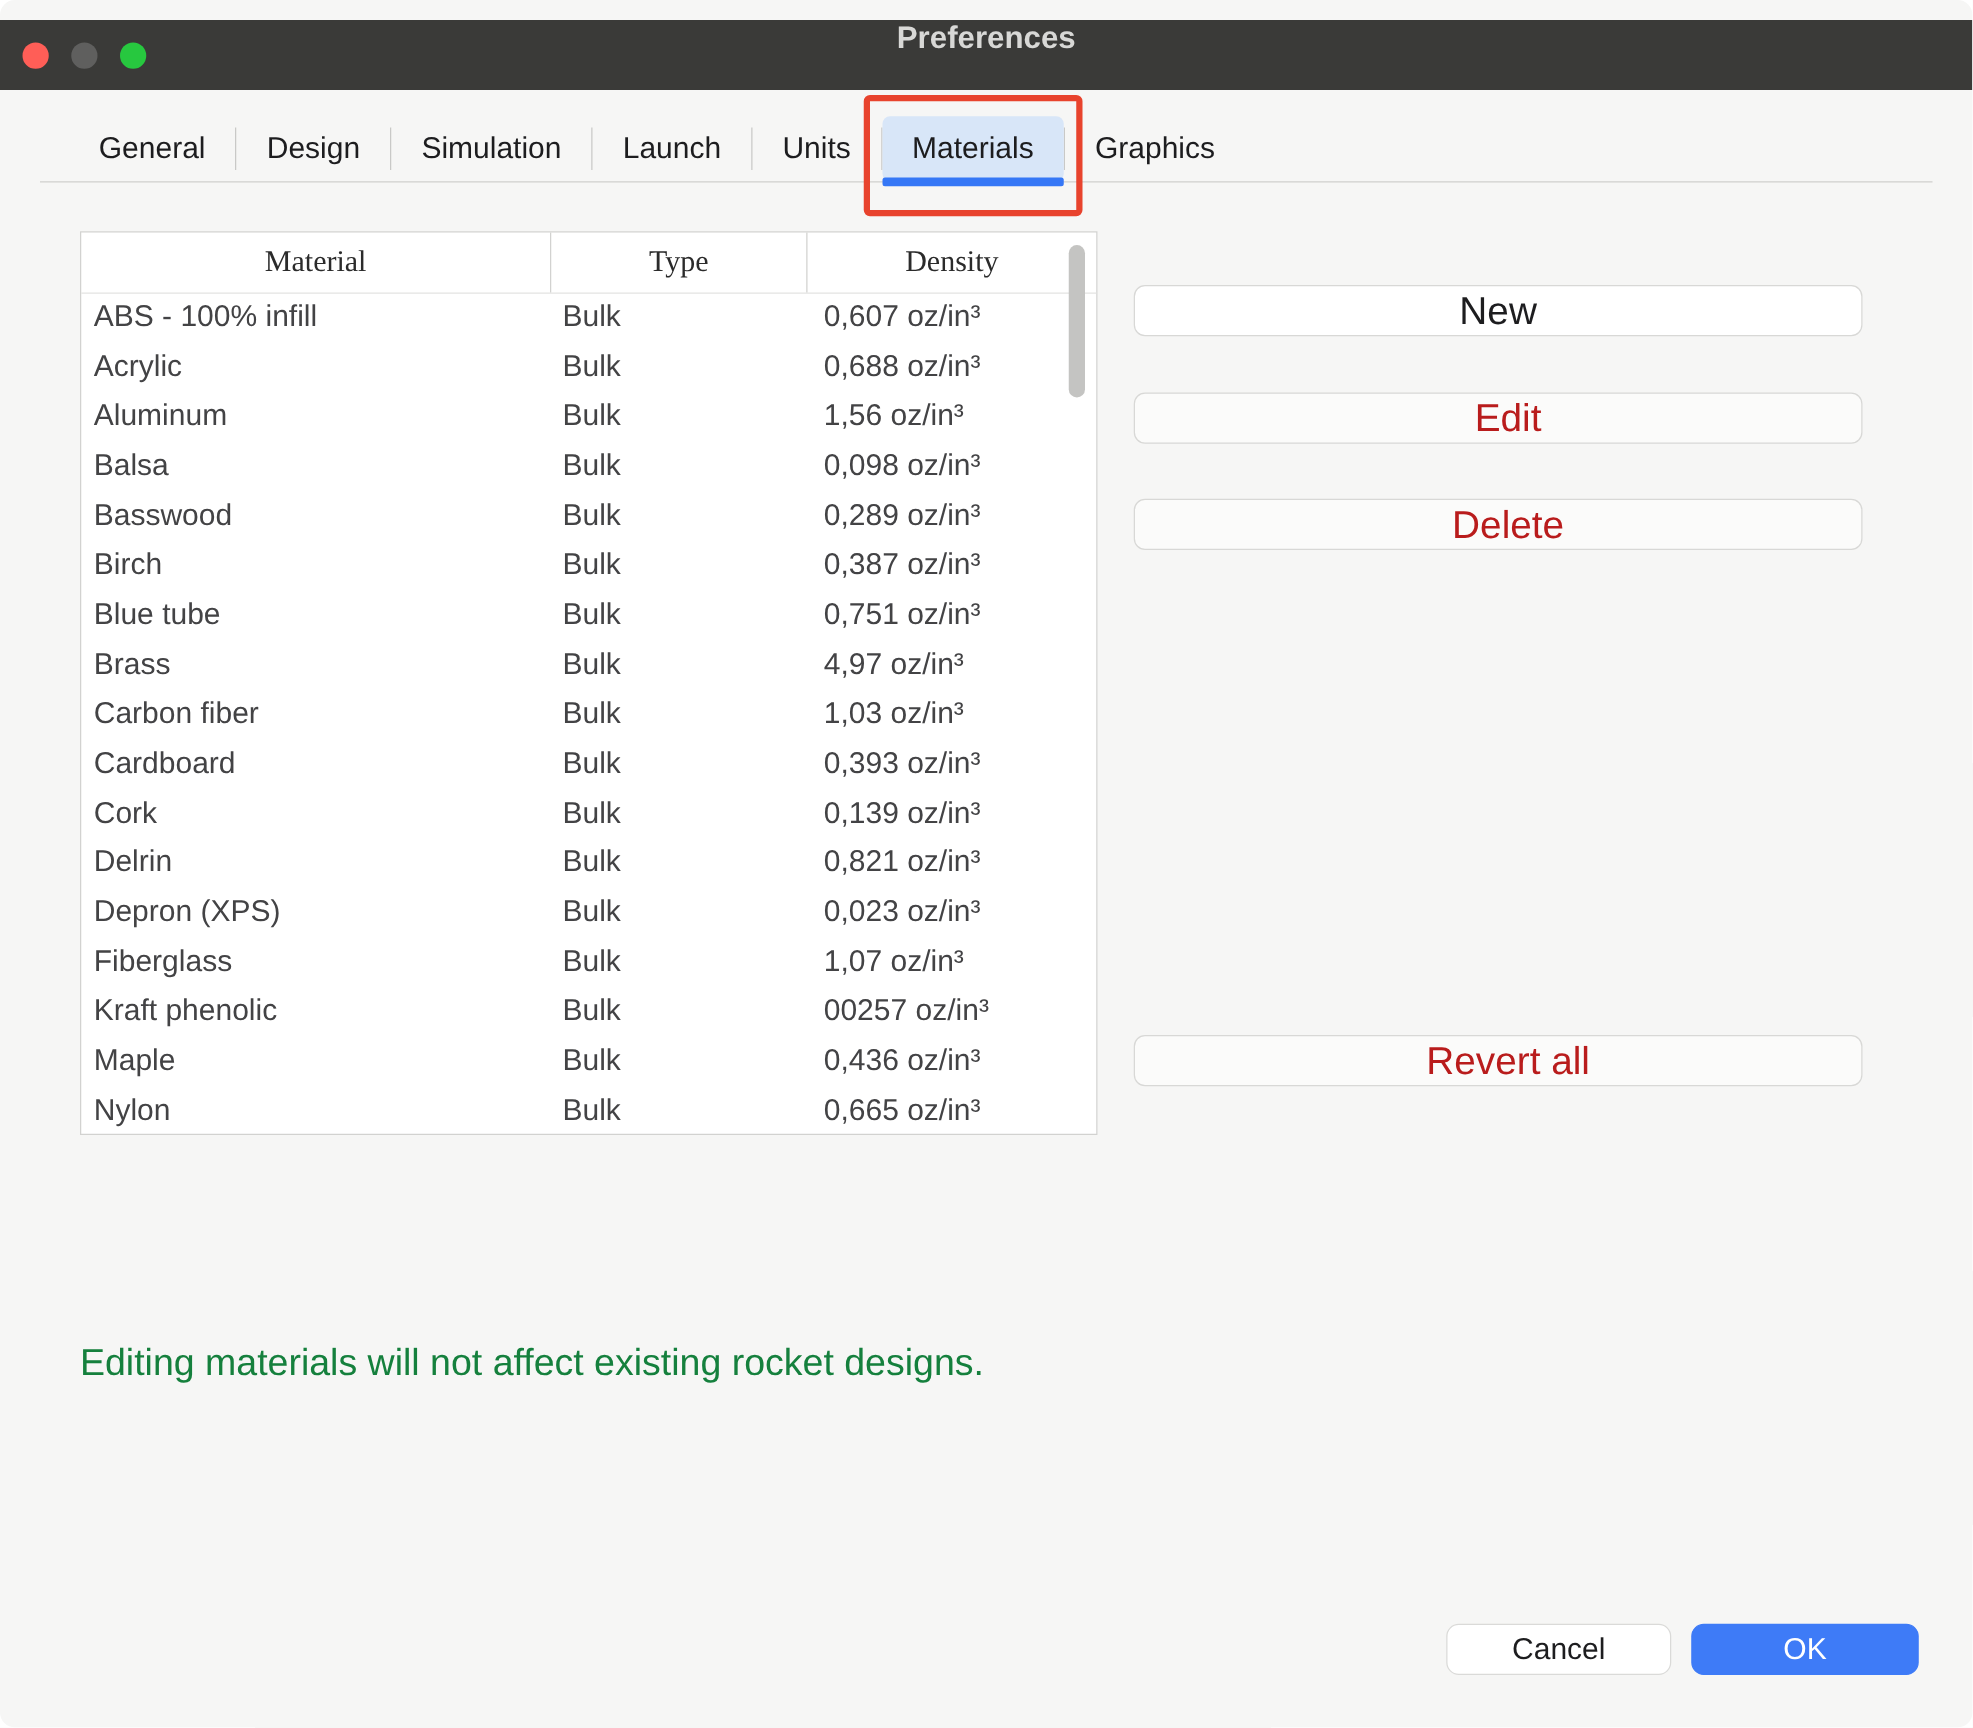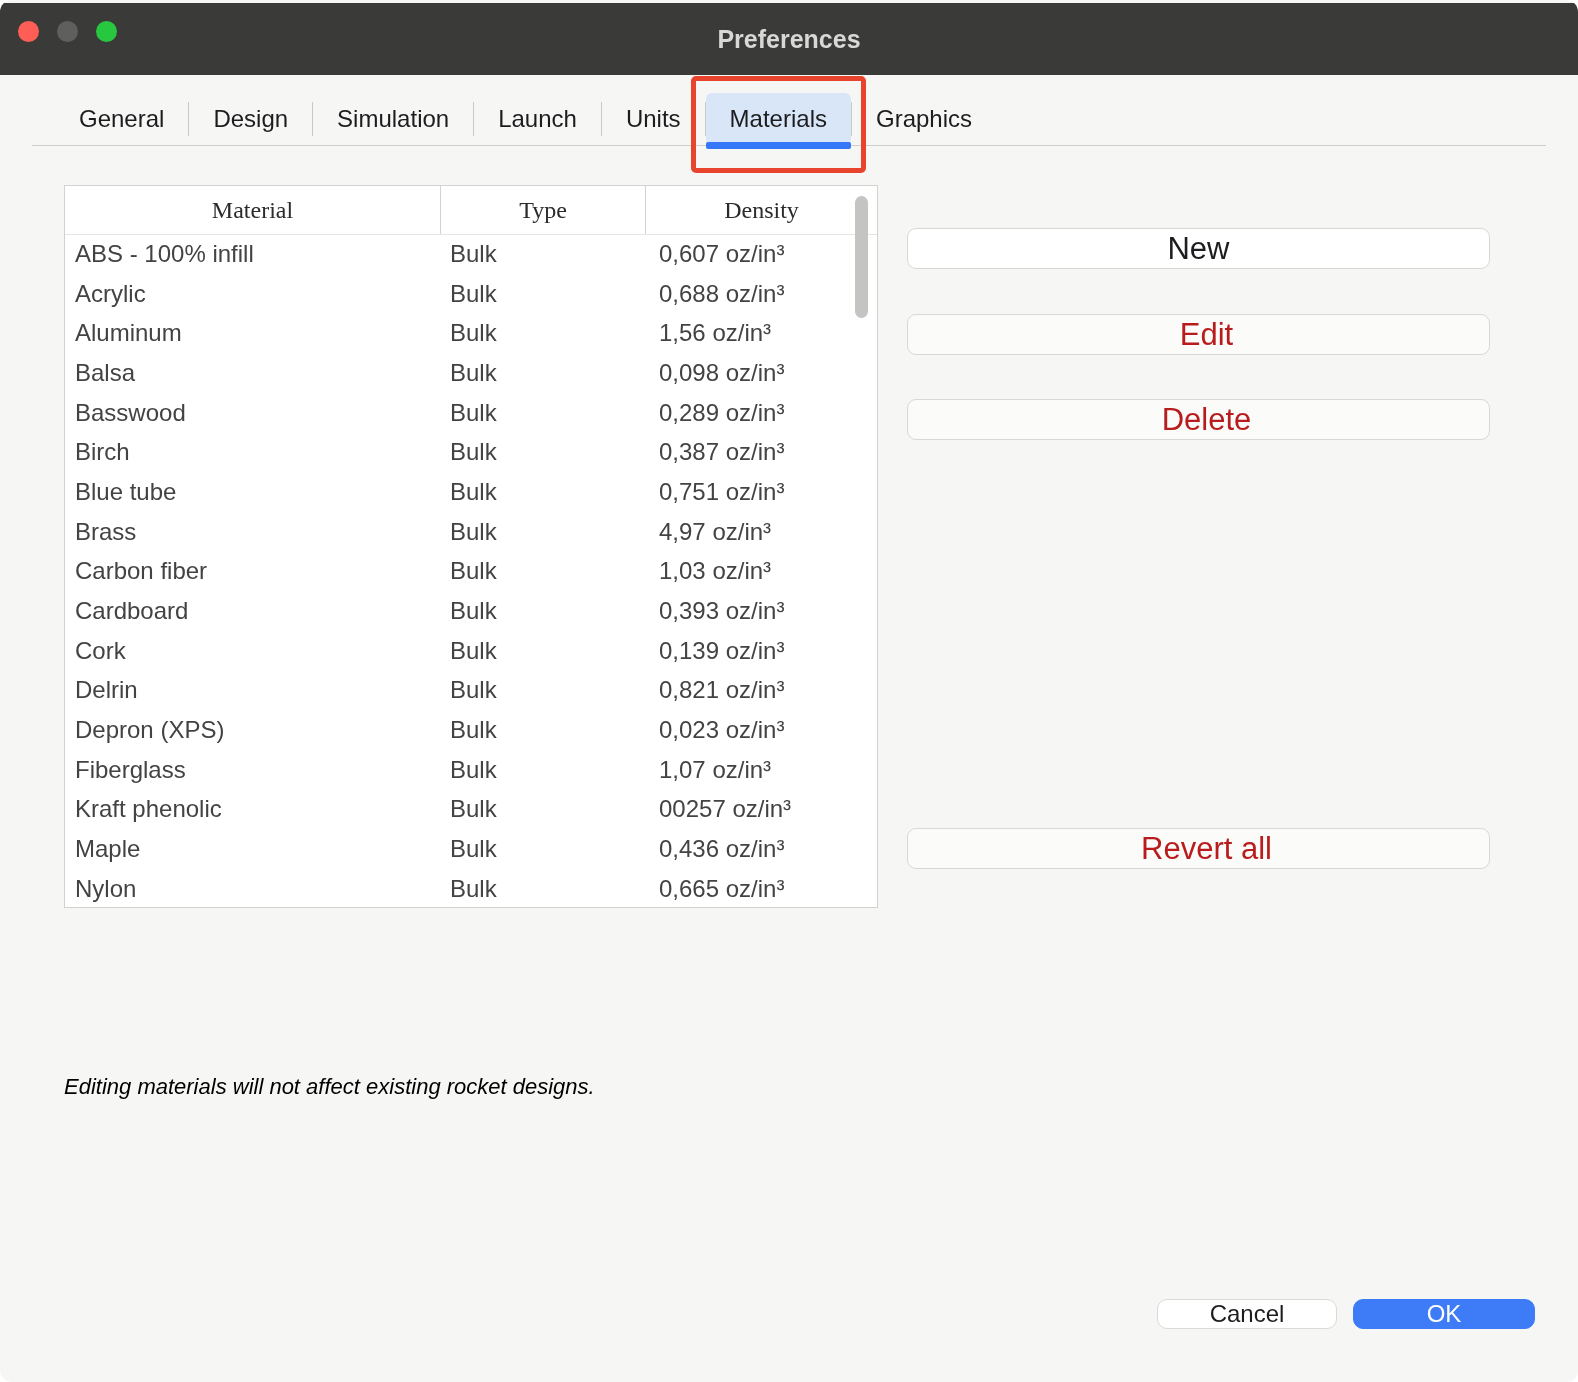--- a/index.html
+++ b/index.html
@@ -8,22 +8,22 @@
     font-family:"Liberation Sans", sans-serif;
     -webkit-font-smoothing:antialiased;
   }
   .window {
     position:relative; width:1578px; height:1382px;
     background:#f6f6f5; border-radius:12px; overflow:hidden;
   }
 
   
   .titlebar {
-    position:absolute; top:3px; left:0; right:0; height:72px;
-    background:#3a3a38; display:flex; align-items:center; justify-content:center;
+    position:absolute; top:16px; left:0; right:0; height:56px;
+    background:#3a3a38; display:flex; justify-content:center;
   }
   .traffic { position:absolute; left:18px; top:0; height:56px; display:flex; align-items:center; gap:18px; }
   .light { width:21px; height:21px; border-radius:50%; }
   .light.red { background:#ff5e57; }
   .light.gray { background:#5f5f5e; }
   .light.green { background:#27c83f; }
   .win-title { color:#d8d8d6; font-size:25px; font-weight:bold; }
 
   
   .tabstrip {
@@ -80,26 +80,26 @@
   }
   .side-btn.disabled { color:#b91c1c; background:#fbfbfa;padding-left:16px; }
   #btn-new { top:228px; }
   #btn-edit { top:314px; }
   #btn-delete { top:399px; }
   #btn-revert { top:828px; }
 
   
   .note {
     position:absolute; left:64px; top:1074px;
-    font-style:italic; font-size:22px; color:#000000;
+    font-size:30px; color:#15803d;
   }
 
   
   .footer-btn {
-    position:absolute; top:1299px; height:30px; border-radius:10px;
+    position:absolute; top:1299px; height:41px; border-radius:10px;
     font-size:24px; display:flex; align-items:center; justify-content:center;
     box-sizing:border-box; font-family:"Liberation Sans", sans-serif;
   }
   #btn-cancel { left:1157px; width:180px; background:#ffffff; border:1px solid #dadad8; color:#1d1d1f; }
   #btn-ok { left:1353px; width:182px; background:#3e7bf7; border:1px solid #3e7bf7; color:#ffffff; }
 </style>
 </head>
 <body>
 
 <div class="window">

